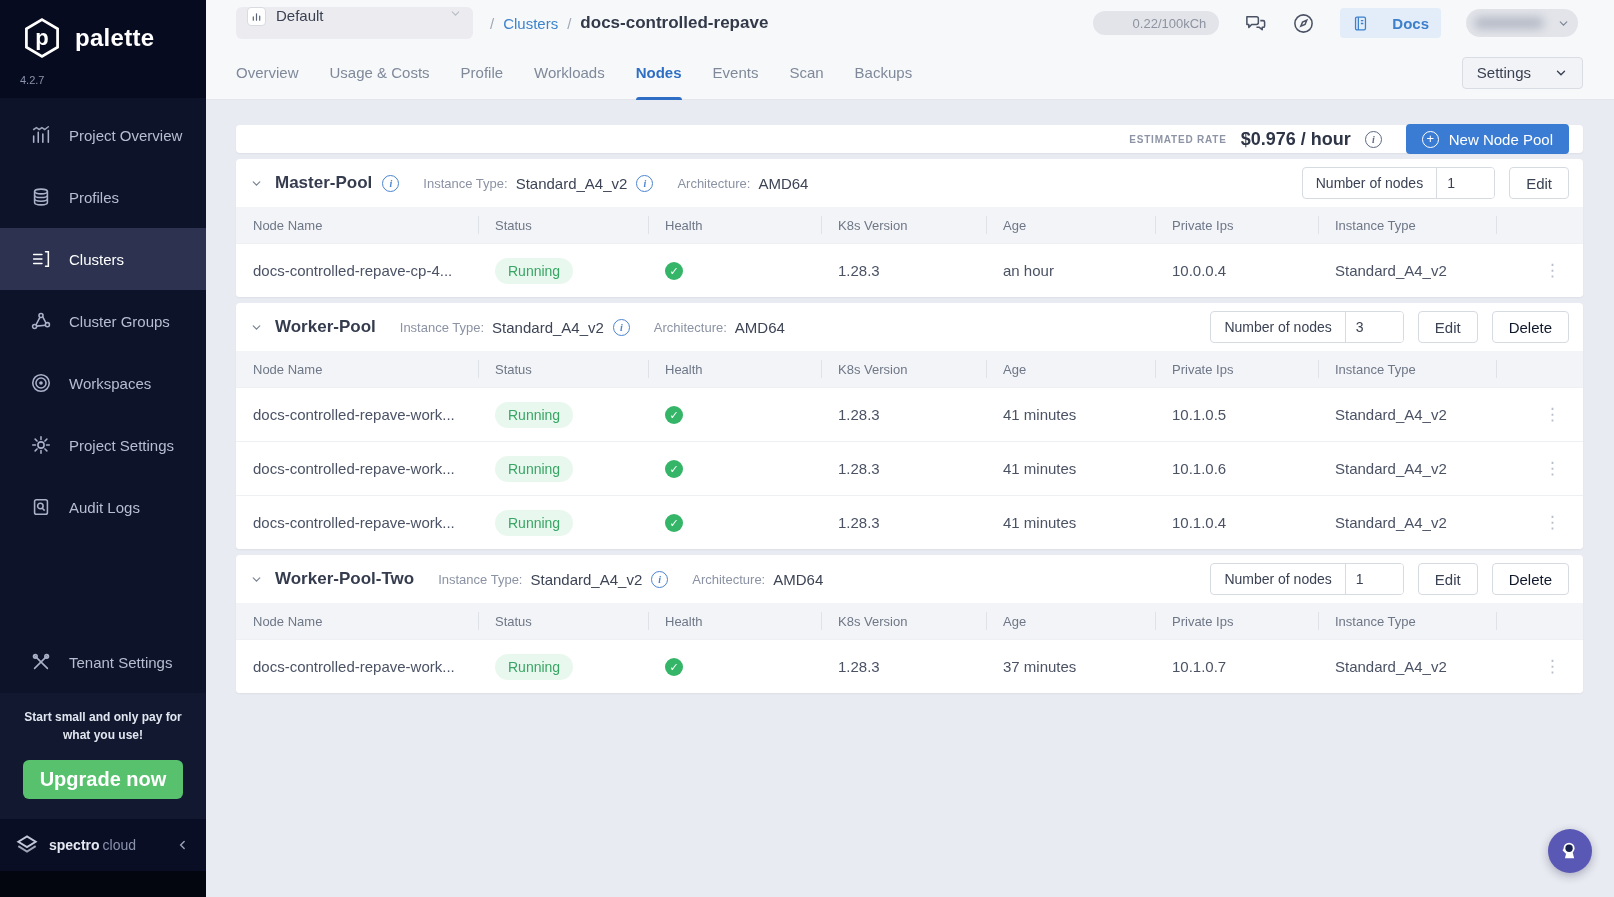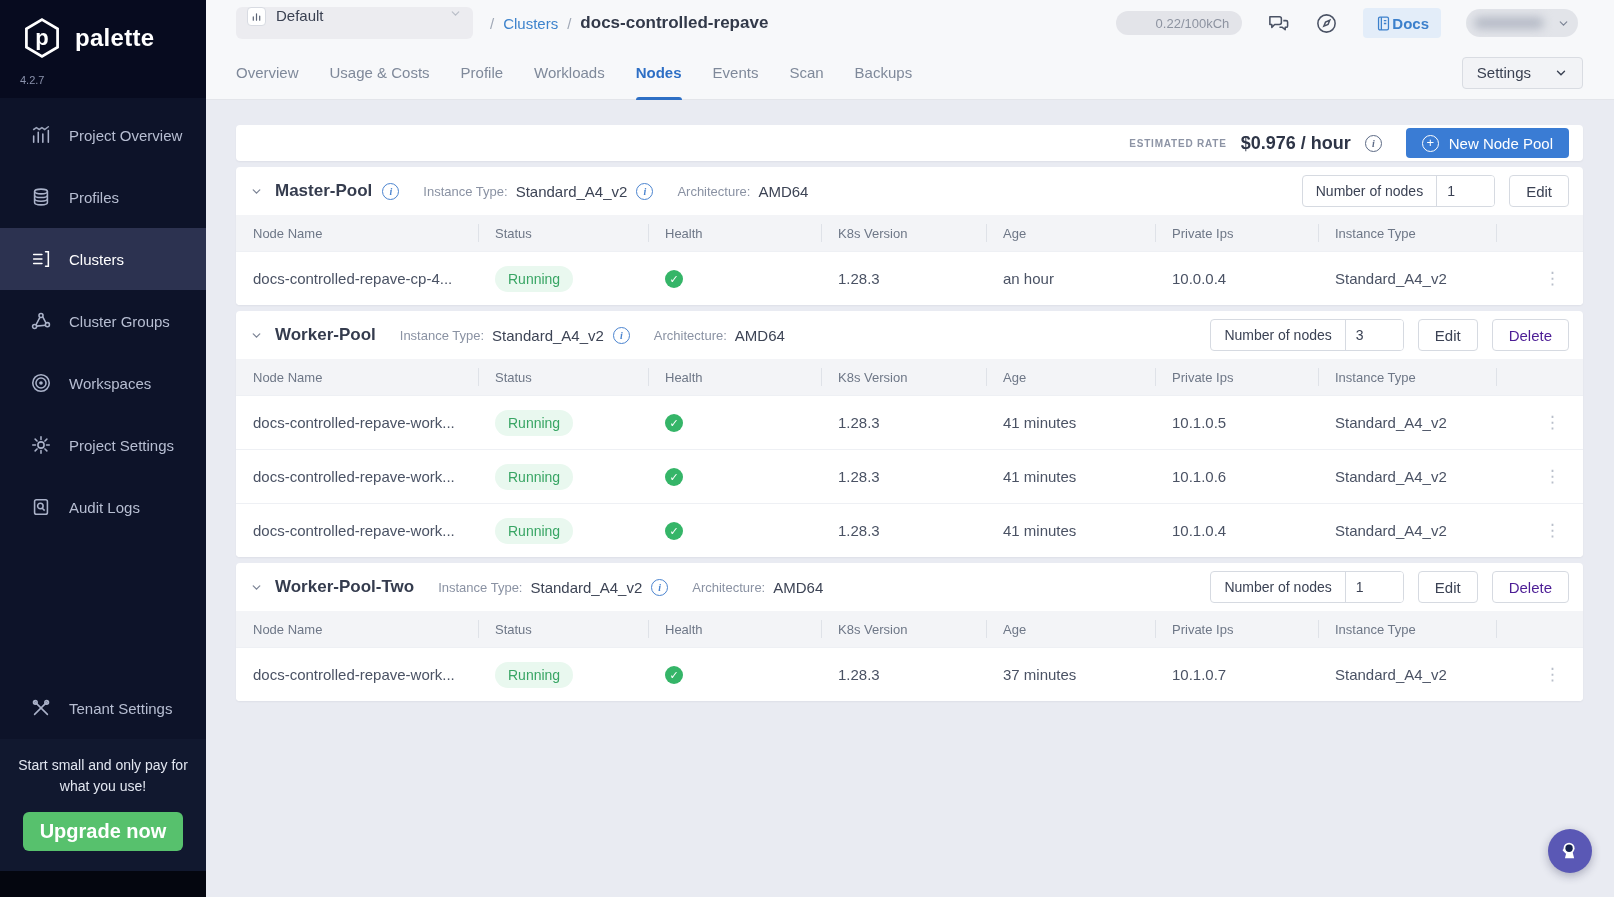--- a/index.html
+++ b/index.html
@@ -25,21 +25,21 @@
   .nav { padding-top:6px; }
   .nav-item {
     height:62px; display:flex; align-items:center; gap:17px;
     padding-left:30px; color:#b7bed2; font-size:15px; cursor:pointer;
   }
   .nav-item .nico { width:22px; height:22px; color:#aab2c9; flex:0 0 22px; }
   .nav-item.active { background:#2c3250; color:#fff; }
   .nav-item.active .nico { color:#fff; }
   .side-spacer { flex:1; }
   .upsell { background:#11182f; padding:16px 14px 20px; text-align:center; }
-  .upsell-text { color:#e2e6f0; font-size:14px; line-height:1.45; font-weight:400; }
+  .upsell-text { color:#e2e6f0; font-size:12px; line-height:1.45; font-weight:700; }
   .upgrade-btn {
     margin-top:16px; background:#57c16d; color:#fff; border:none;
     font-size:20px; font-weight:600; padding:8px 17px; border-radius:6px;
     cursor:pointer; font-family:inherit;
   }
   .side-footer {
     background:#0a0e24; height:52px; display:flex; align-items:center;
     padding:0 16px 0 14px; gap:9px;
   }
   .sf-brand { font-size:14px; color:#e4e8f2; font-weight:700; }
@@ -70,21 +70,21 @@
   .topbar-right { margin-left:auto; display:flex; align-items:center; gap:25px; }
   .usage-pill {
     height:24px; min-width:126px; background:#e3e4e9; border-radius:12px;
     color:#8d93a0; font-size:13px; display:flex; align-items:center;
     justify-content:flex-end; padding:0 13px;
   }
   .hicon { width:23px; height:23px; color:#4a5264; cursor:pointer; }
   .docs-btn {
     height:30px; background:#e3edf9; border-radius:4px; border:none;
     color:#3c80cc; font-size:15px; font-weight:600; display:flex;
-    align-items:center; gap:0; padding:0 12px; cursor:pointer; font-family:inherit;
+    align-items:center; gap:23px; padding:0 12px; cursor:pointer; font-family:inherit;
   }
   .user-chip {
     width:112px; height:28px; background:#e2e4e9; border-radius:14px;
     display:flex; align-items:center; padding:0 8px; gap:6px;
     overflow:hidden; cursor:pointer;
   }
   .user-blur { width:70px; height:12px; background:#b5bac6; border-radius:6px; filter:blur(5px); }
   .user-chev { margin-left:auto; color:#7e8697; }
 
   
@@ -107,21 +107,21 @@
     border-radius:4px; font-size:15px; color:#3a4152; display:flex;
     align-items:center; gap:23px; padding:0 14px; cursor:pointer; font-family:inherit;
   }
 
   
   .main {
     position:absolute; left:206px; right:0; top:100px; bottom:0;
     background:#e9ebf2; padding:25px 31px 0 30px; overflow:hidden;
   }
   .rate-bar {
-    background:#fff; height:36px; border-radius:4px;
+    background:#fff; height:28px; border-radius:4px;
     display:flex; align-items:center; justify-content:flex-end;
     gap:14px; padding:0 14px; box-shadow:0 1px 2px rgba(16,24,40,0.05);
   }
   .rate-label { font-size:10px; letter-spacing:0.8px; color:#8d94a5; font-weight:600; }
   .rate-value { font-size:18px; font-weight:700; color:#2e3547; }
   .info-icon {
     width:17px; height:17px; border-radius:50%; border:1.4px solid #5c6a85;
     color:#5c6a85; font-size:10px; font-weight:700; display:inline-flex;
     align-items:center; justify-content:center; font-family:"Liberation Serif", serif;
     font-style:italic; flex:0 0 17px; cursor:pointer;
@@ -160,21 +160,21 @@
   }
   .nodes-input {
     width:57px; border:none; padding:0 10px; font-size:14px; color:#3b4254;
     outline:none; font-family:inherit; background:#fff;
   }
   .pool-btn {
     height:32px; border:1px solid #d6dae1; border-radius:4px; background:#fff;
     font-size:15px; color:#3b4254; padding:0 16px; margin-left:14px;
     cursor:pointer; font-family:inherit;
   }
-  .pool-btn.delete { color:#4c1d95; }
+  .pool-btn.delete { color:#0f172a; }
 
   .thead, .trow {
     display:grid;
     grid-template-columns:242px 170px 173px 165px 169px 163px 178px 1fr;
     align-items:center;
   }
   .thead { background:#f3f4f7; height:36px; }
   .th {
     font-size:13px; color:#6e7787; padding-left:17px; position:relative;
     height:100%; display:flex; align-items:center;
@@ -290,20 +290,34 @@
         <circle cx="18.2" cy="5.8" r="2"></circle>
       </svg>
     <span>Tenant Settings</span>
   </div>
 
   <div class="upsell">
     <div class="upsell-text">Start small and only pay for what you use!</div>
     <button class="upgrade-btn">Upgrade now</button>
   </div>
 
+  <div class="side-footer">
+    <span>
+      <svg width="26" height="26" viewBox="0 0 24 24" fill="none" stroke="#c3c9d9" stroke-width="1.8">
+          <path d="M4 9l8-5 8 5-8 5z"></path>
+          <path d="M4 13l8 5 8-5" opacity="0.8"></path>
+        </svg>
+    </span>
+    <span><span class="sf-brand">spectro</span><span class="sf-brand-light">cloud</span></span>
+    <span class="collapse-chev">
+      <svg width="14" height="14" viewBox="0 0 24 24" fill="none" stroke="currentColor" stroke-width="2.4" stroke-linecap="round">
+          <polyline points="14 6 8 12 14 18"></polyline>
+        </svg>
+    </span>
+  </div>
   <div class="black-strip"></div>
 </div>
 
 <div class="topbar">
   <div class="project-select">
     <span class="ps-icon">
       <svg width="11" height="11" viewBox="0 0 24 24" fill="none" stroke="#5a6375" stroke-width="2.6" stroke-linecap="round">
           <path d="M5 20v-7M12 20V6M19 20v-9"></path>
         </svg>
     </span>

